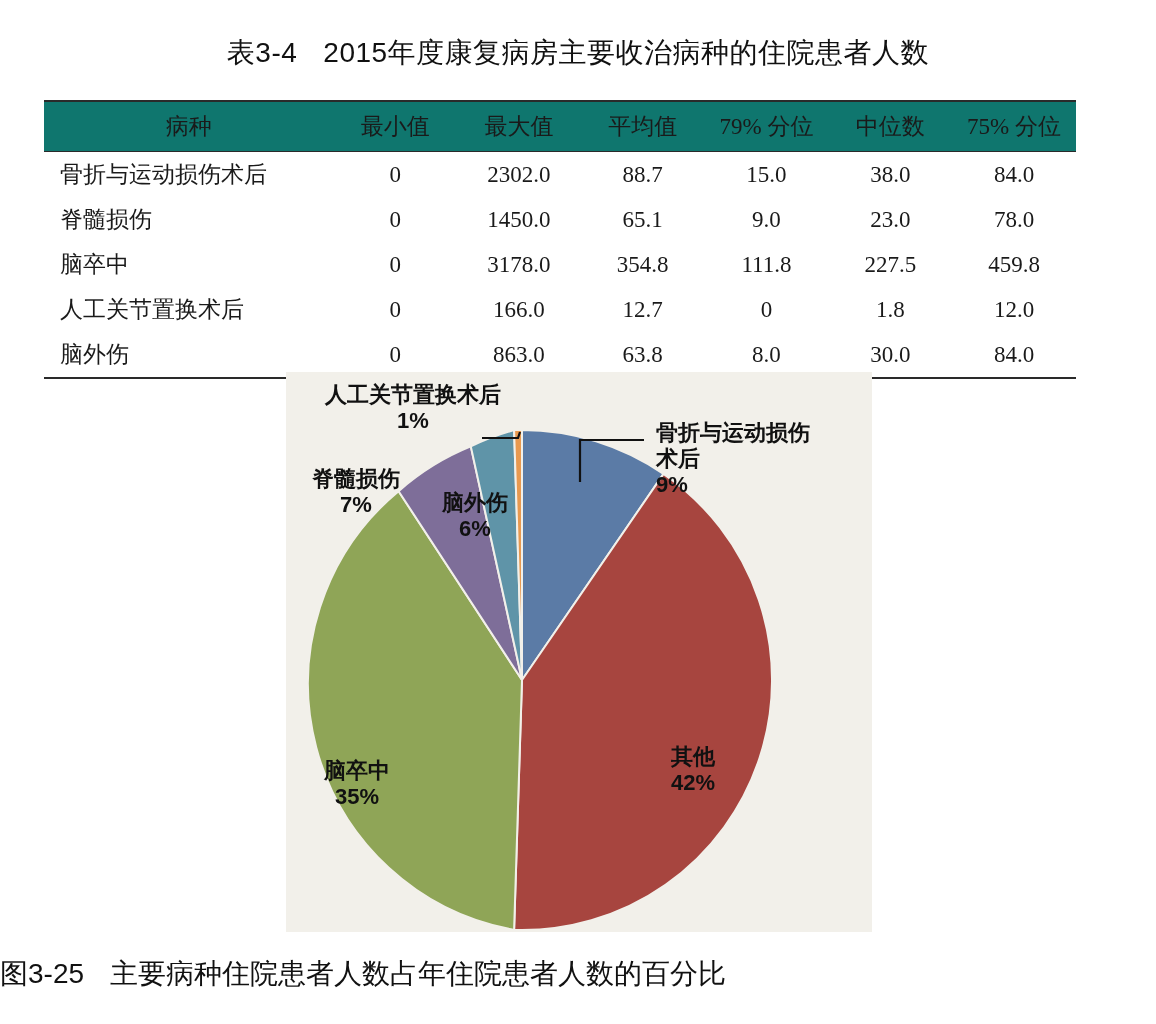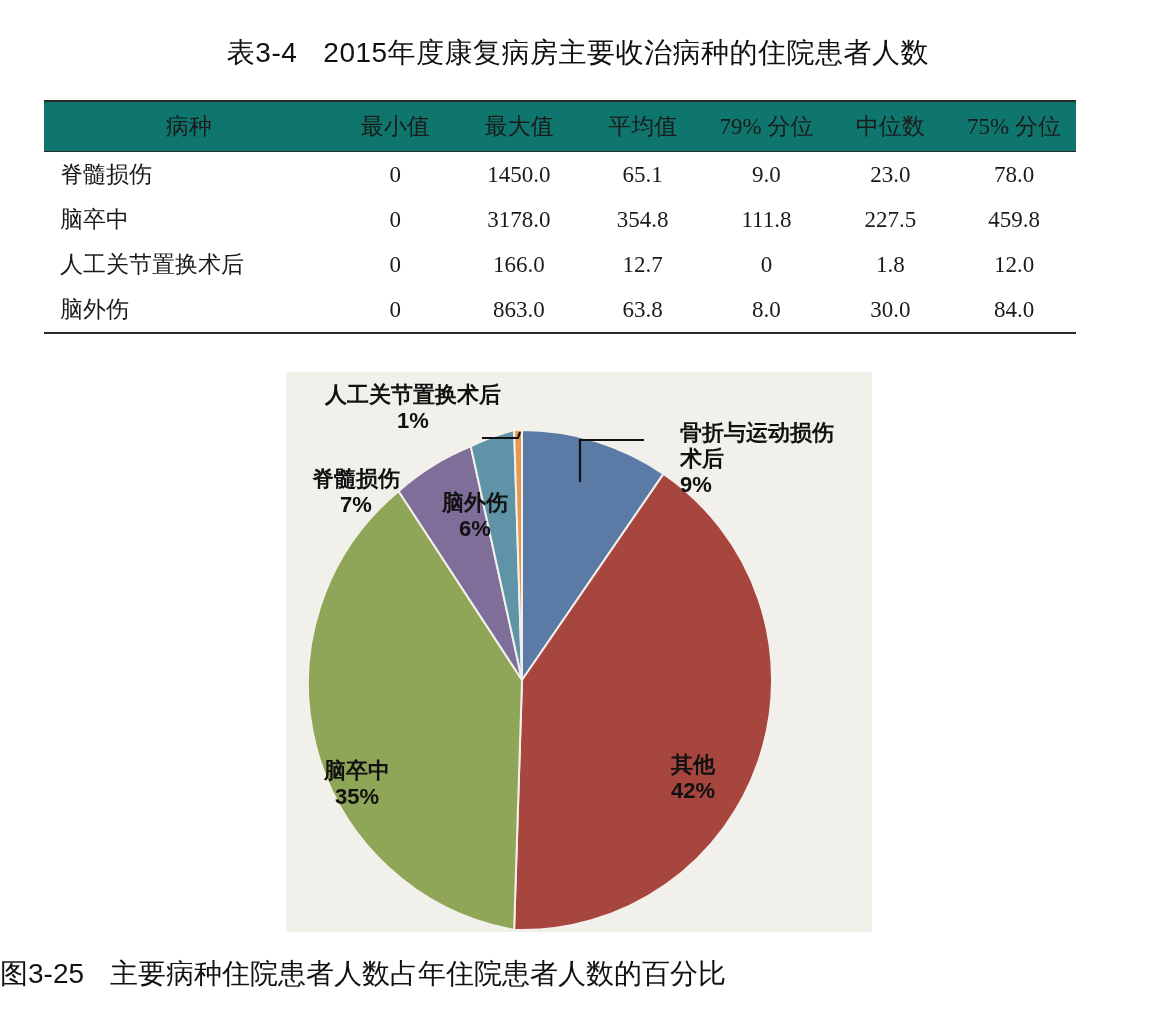--- a/index.html
+++ b/index.html
@@ -104,25 +104,25 @@
     font-weight: bold;
     font-size: 22px;
     color: #111;
     line-height: 1.18;
     text-align: center;
     white-space: nowrap;
   }
 
   
   .lbl-joint    { left: 300px;  top: 10px;  width: 226px; }
-  .lbl-fracture { left: 680px;  top: 48px;  width: 200px; text-align: left; }
+  .lbl-fracture { left: 656px;  top: 48px;  width: 200px; text-align: left; }
   .lbl-cord     { left: 286px;  top: 94px;  width: 140px; }
   .lbl-brain    { left: 420px;  top: 118px; width: 110px; }
   .lbl-stroke   { left: 292px;  top: 386px; width: 130px; }
-  .lbl-other    { left: 638px;  top: 380px; width: 110px; }
+  .lbl-other    { left: 638px;  top: 372px; width: 110px; }
 
   
   .fig-caption {
     position: absolute;
     top: 955px;
     left: 0;
     width: 1156px;
     text-align: left;
     font-family: "Liberation Sans", sans-serif;
     font-size: 28px;
@@ -158,20 +158,29 @@
           <th>最小值</th>
           <th>最大值</th>
           <th>平均值</th>
           <th>79% 分位</th>
           <th>中位数</th>
           <th>75% 分位</th>
         </tr>
       </thead>
       <tbody>
         <tr>
+          <td class="name">骨折与运动损伤术后</td>
+          <td>0</td>
+          <td>2302.0</td>
+          <td>88.7</td>
+          <td>15.0</td>
+          <td>38.0</td>
+          <td>84.0</td>
+        </tr>
+        <tr>
           <td class="name">脊髓损伤</td>
           <td>0</td>
           <td>1450.0</td>
           <td>65.1</td>
           <td>9.0</td>
           <td>23.0</td>
           <td>78.0</td>
         </tr>
         <tr>
           <td class="name">脑卒中</td>

